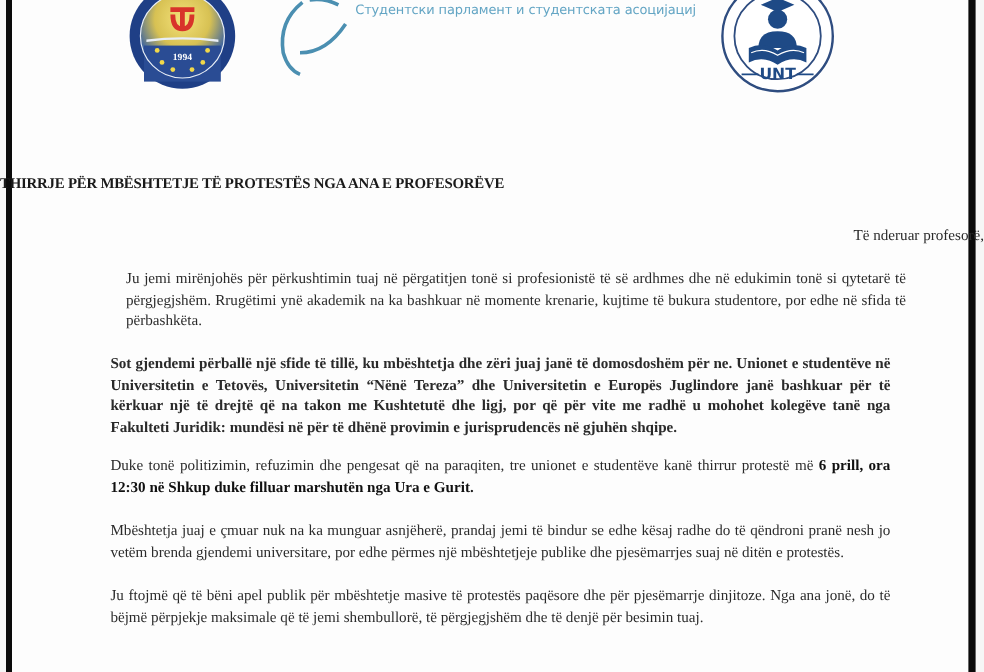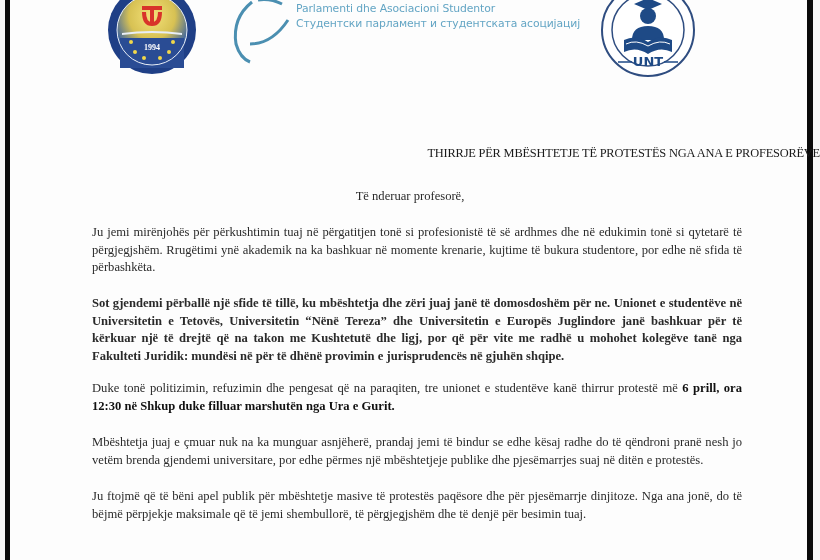--- a/index.html
+++ b/index.html
@@ -22,34 +22,34 @@
     .parliament-text {
       position: absolute; left: 296px; top: 1px;
       font-family: "DejaVu Sans", sans-serif; font-size: 10.8px; line-height: 15.2px;
       color: #63a5c4; white-space: nowrap;
     }
     .parliament-text div { letter-spacing: -0.1px; }
     .logo-unt { position: absolute; left: 598px; top: 0; width: 100px; height: 80px; }
 
     
     .doc-title {
-      position: absolute; left: 0; width: 820px; top: 146px; text-align: right;
-      font-weight: normal; font-size: 12.4px; color: #1a1a1a; letter-spacing: -0.2px;
+      position: absolute; left: 0; width: 820px; top: 146px; text-align: left;
+      font-weight: bold; font-size: 12.4px; color: #1a1a1a; letter-spacing: -0.2px;
     }
     .salutation {
-      position: absolute; left: 0; width: 820px; top: 189px; text-align: center;
+      position: absolute; left: 0; width: 820px; top: 189px; text-align: right;
       font-size: 12.6px; color: #2a2a2a;
     }
     .para {
       position: absolute; left: 92px; width: 650px;
       font-size: 12.6px; line-height: 17.6px; color: #2a2a2a;
       text-align: justify;
     }
     .para b { color: #111; }
-    .p1 { top: 224px; }
+    .p1 { top: 224px; margin-left: 13px; }
     .p2 { top: 295px; font-weight: bold; }
     .p3 { top: 380px; }
     .p4 { top: 434px; }
     .p5 { top: 488px; font-family: Liberation Serif, serif; }
   </style>
 </head>
 <body>
 
 <div class="page"></div>
 <div class="border-left"></div>
@@ -80,21 +80,20 @@
   <circle cx="48" cy="30" r="35" fill="none" stroke="#e8eef6" stroke-width="1"></circle>
 </svg>
 
 <svg class="logo-parliament-swoosh" viewBox="0 0 68 66">
   <path d="M30 2 Q10 18 14 44 Q18 58 28 62" stroke="#4b8fb1" stroke-width="3" fill="none"></path>
   <path d="M36 0 Q48 -2 60 4" stroke="#4b8fb1" stroke-width="3" fill="none"></path>
   <path d="M66 20 Q50 44 28 44" stroke="#4b8fb1" stroke-width="3" fill="none"></path>
 </svg>
 
 <div class="parliament-text">
-  <div>Parlamenti dhe Asociacioni Studentor</div>
   <div>Студентски парламент и студентската асоцијациј</div>
 </div>
 
 <svg class="logo-unt" viewBox="0 0 100 80">
   <circle cx="50" cy="30" r="46" fill="#ffffff" stroke="#2f4d80" stroke-width="2"></circle>
   <circle cx="50" cy="30" r="36" fill="none" stroke="#2f4d80" stroke-width="1.5"></circle>
   <polygon points="36,4 50,-2 64,4 50,10" fill="#1e4a86"></polygon>
   <circle cx="50" cy="16" r="8" fill="#1e4a86"></circle>
   <path d="M34 40 Q34 26 50 26 Q66 26 66 40 Z" fill="#1e4a86"></path>
   <path d="M26 40 Q38 34 50 42 Q62 34 74 40 L74 52 Q62 46 50 54 Q38 46 26 52 Z" fill="#1e4a86"></path>

